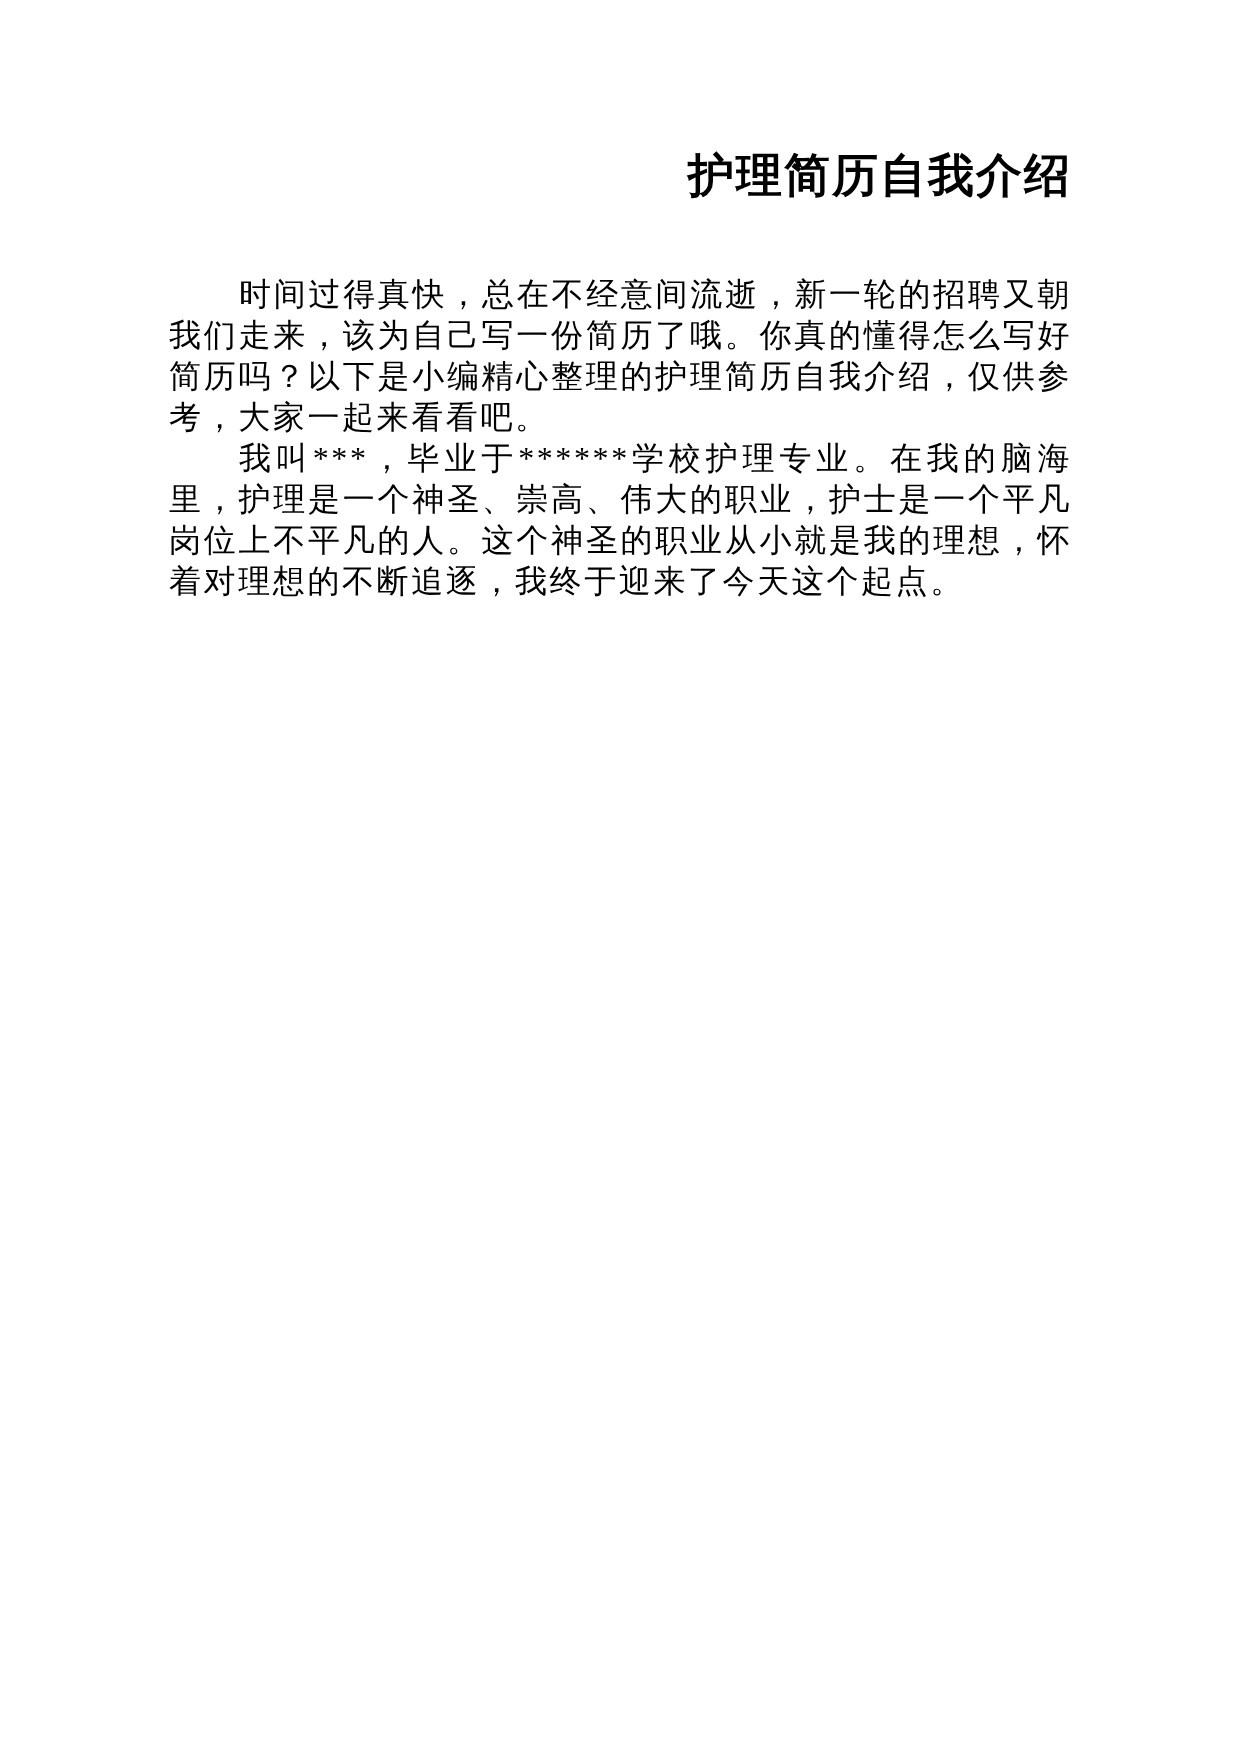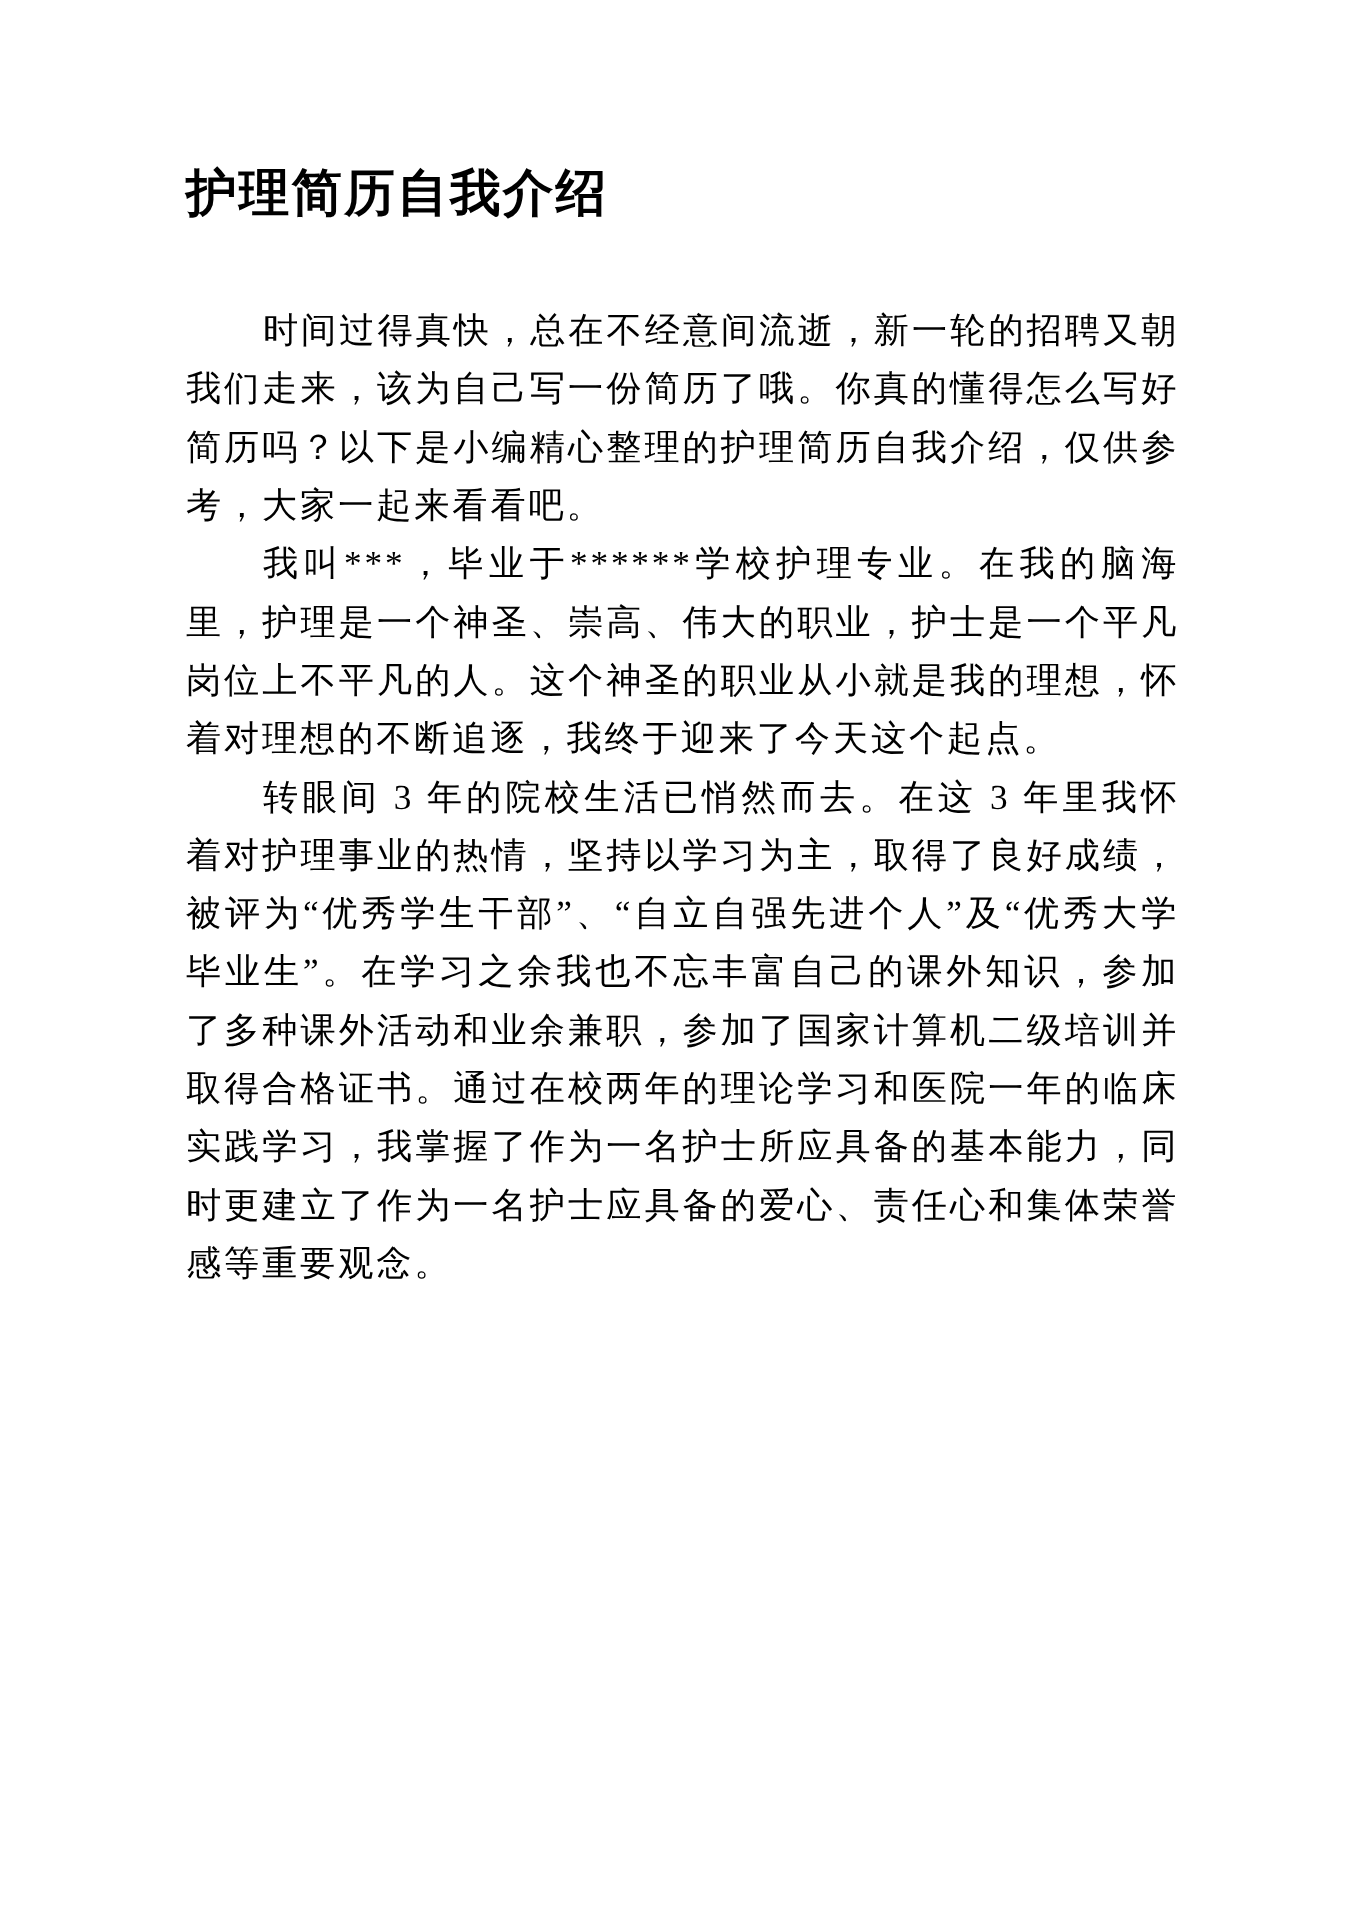--- a/index.html
+++ b/index.html
@@ -20,27 +20,27 @@
     position: absolute;
     left: 169px;
     top: 146px;
     width: 903px;
   }
   .title {
     margin: 0;
     font-size: 46px;
     line-height: 60px;
     font-weight: bold;
-    text-align: left;
+    text-align: right;
     letter-spacing: 2px;
   }
   .body {
     margin: 0;
     font-size: 32px;
-    line-height: 53px;
+    line-height: 41px;
     font-weight: 400;
     letter-spacing: 2.6px;
     text-align: justify;
     text-justify: inter-character;
     word-break: break-all;
   }
   .indent {
     text-indent: 70px;
   }
   .first-para {
@@ -52,15 +52,14 @@
   }
 </style>
 </head>
 <body>
 
 <div class="page">
   <div class="content">
     <h1 class="title">护理简历自我介绍</h1>
     <p class="body indent first-para">时间过得真快，总在不经意间流逝，新一轮的招聘又朝我们走来，该为自己写一份简历了哦。你真的懂得怎么写好简历吗？以下是小编精心整理的护理简历自我介绍，仅供参考，大家一起来看看吧。</p>
     <p class="body indent">我叫***，毕业于******学校护理专业。在我的脑海里，护理是一个神圣、崇高、伟大的职业，护士是一个平凡岗位上不平凡的人。这个神圣的职业从小就是我的理想，怀着对理想的不断追逐，我终于迎来了今天这个起点。</p>
-    <p class="body indent">转眼间 3 年的院校生活已悄然而去。在这 3 年里我怀着对护理事业的热情，坚持以学习为主，取得了良好成绩，被评为“优秀学生干部”、“自立自强先进个人”及“优秀大学毕业生”。在学习之余我也不忘丰富自己的课外知识，参加了多种课外活动和业余兼职，参加了国家计算机二级培训并取得合格证书。通过在校两年的理论学习和医院一年的临床实践学习，我掌握了作为一名护士所应具备的基本能力，同时更建立了作为一名护士应具备的爱心、责任心和集体荣誉感等重要观念。</p>
   </div>
 </div>
 
 </body></html>

